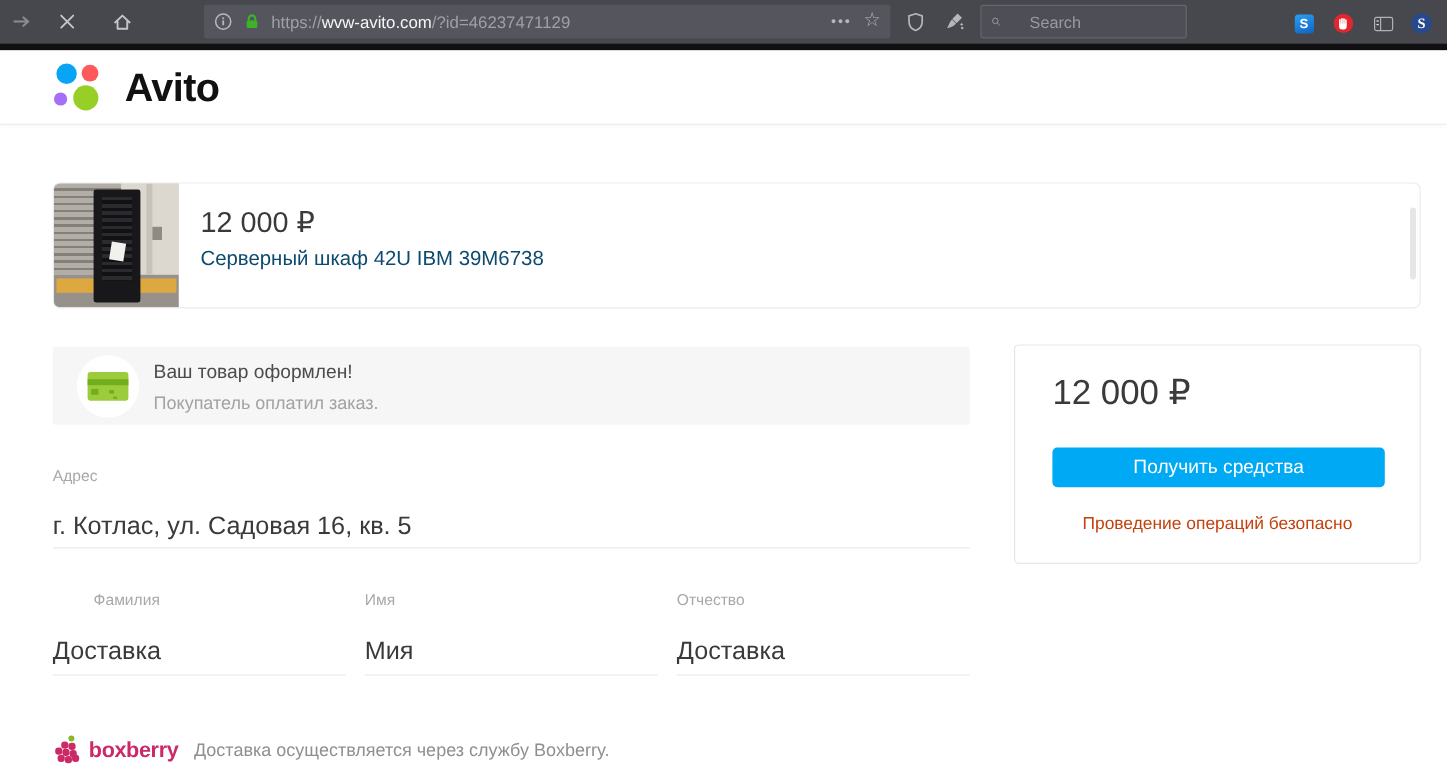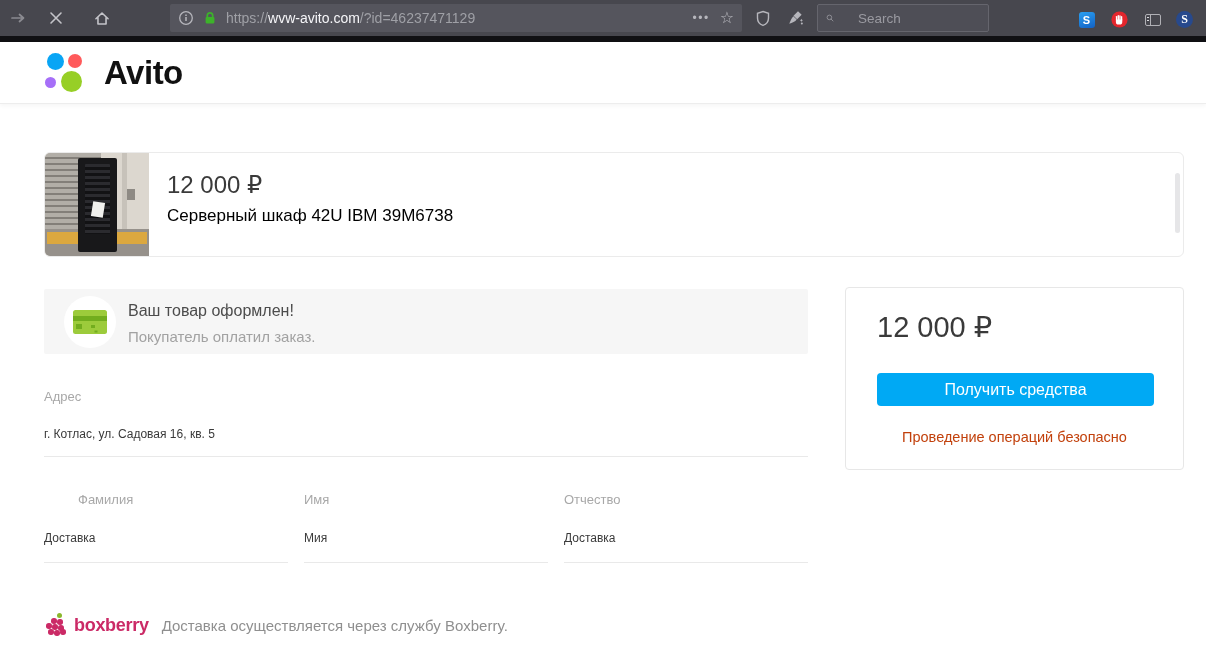--- a/index.html
+++ b/index.html
@@ -44,36 +44,36 @@
   .thumb .shutter{position:absolute;left:0;top:0;width:56px;height:76px;background:repeating-linear-gradient(180deg,#b2aea7 0 4px,#837f79 4px 6px);}
   .thumb .wall{position:absolute;left:56px;top:0;width:48px;height:76px;background:#dcd7cf;}
   .thumb .floor{position:absolute;left:0;bottom:0;width:104px;height:27px;background:#96918b;}
   .thumb .yellow{position:absolute;left:2px;bottom:12px;width:100px;height:12px;background:#dca83f;}
   .thumb .pipe{position:absolute;left:77px;top:0;width:5px;height:76px;background:#c7c2ba;}
   .thumb .meter{position:absolute;left:82px;top:36px;width:8px;height:11px;background:#8e8a84;}
   .thumb .rack{position:absolute;left:33px;top:5px;width:39px;height:94px;background:#18181a;border-radius:2px;}
   .thumb .rack::before{content:"";position:absolute;left:7px;top:6px;width:25px;height:70px;background:repeating-linear-gradient(180deg,#2b2b2f 0 3px,#121214 3px 6px);border-radius:1px;}
   .thumb .tag{position:absolute;left:47px;top:49px;width:12px;height:15px;background:#f1f1ee;transform:rotate(9deg);box-shadow:0 1px 1px rgba(0,0,0,0.4);}
   .p-price{position:absolute;left:122px;top:18px;font-size:24px;color:#3a3a3a;white-space:nowrap;}
-  .p-title{position:absolute;left:122px;top:53px;font-size:17px;color:#000000;white-space:nowrap;}
+  .p-title{position:absolute;left:122px;top:53px;font-size:17px;color:#0c4a6e;white-space:nowrap;}
   .card-scrollthumb{position:absolute;right:3px;top:20px;width:5px;height:60px;background:#e6e6e8;border-radius:3px;}
 
   
   .notice{position:absolute;left:44px;top:289px;width:764px;height:65px;background:#f6f6f6;border-radius:2px;}
   .notice-circle{position:absolute;left:20px;top:7px;width:52px;height:52px;background:#fff;border-radius:50%;}
   .green-card{position:absolute;left:9px;top:14px;width:34px;height:24px;background:var(--card-green,#9ccb3b);border-radius:2.5px;}
   .green-card::before{content:"";position:absolute;left:0;top:6px;width:34px;height:5px;background:var(--card-green-dark,#72ad1e);}
   .green-card::after{content:"";position:absolute;left:3px;top:14px;width:6px;height:5px;background:var(--card-green-dark,#72ad1e);
      box-shadow:14px 0 0 -1px var(--card-green-dark,#72ad1e), 17px 5px 0 -1.5px var(--card-green-dark,#72ad1e);}
   .notice-title{position:absolute;left:84px;top:13px;font-size:16px;color:#4c4c4c;}
   .notice-sub{position:absolute;left:84px;top:39px;font-size:15px;color:#a2a2a2;}
 
   
   .field-label{position:absolute;font-size:13px;color:#a8a8a8;}
-  .field-value{position:absolute;font-size:12px;color:#3a3a3a;white-space:nowrap;}
+  .field-value{position:absolute;font-size:21px;color:#3a3a3a;white-space:nowrap;}
   .underline{position:absolute;height:1px;background:#e9e9e9;}
 
   
   .payout{position:absolute;left:845px;top:287px;width:339px;height:183px;border:1px solid #e7e7e7;border-radius:4px;box-sizing:border-box;background:#fff;}
   .r-price{position:absolute;left:31px;top:22px;font-size:29px;color:#3a3a3a;white-space:nowrap;}
   .r-btn{position:absolute;left:31px;top:85px;width:277px;height:33px;background:var(--accent,#00a9f4);border-radius:4px;color:#fff;font-size:16px;line-height:33px;text-align:center;cursor:pointer;}
   .r-note{position:absolute;left:0;top:141px;width:100%;text-align:center;font-size:14.5px;color:#c2410c;}
 
   
   .bb-row{position:absolute;left:44px;top:611px;height:28px;display:flex;align-items:center;}

